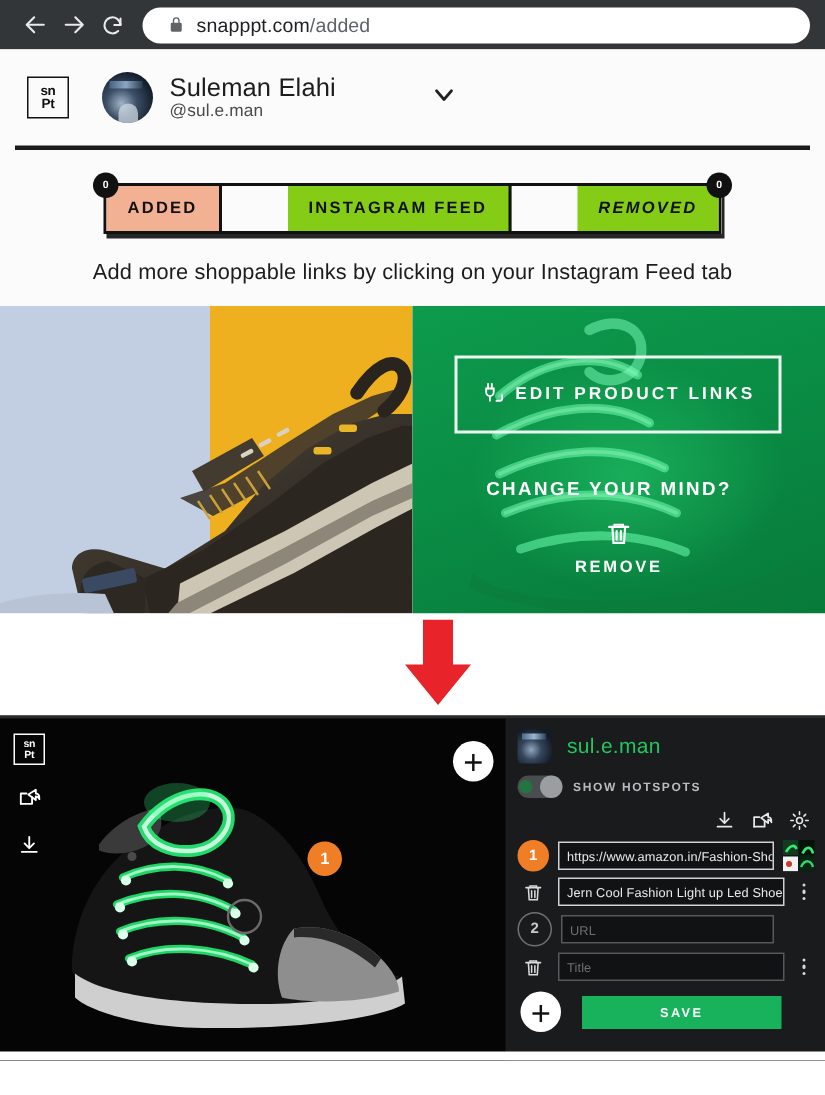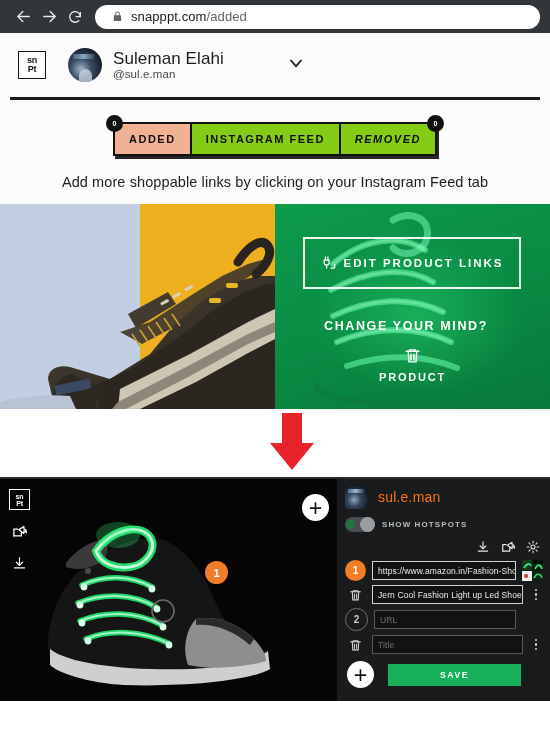--- a/index.html
+++ b/index.html
@@ -64,20 +64,21 @@
   .hr-dark{height:3px;background:#1b1b1b;margin:0 10px;}
 
   
   .tabs-wrap{
     background:#fbfbfb;padding:22px 0 0 0;display:flex;justify-content:center;
     position:relative;
   }
   .tabs{
     display:flex;border:2.5px solid #111;position:relative;
     box-shadow:2px 3px 0 rgba(0,0,0,.85);
+    gap:44px;
   }
   .tab{
     padding:9px 14px;font-size:11px;font-weight:700;letter-spacing:1.5px;
     color:#111;background:#84cc16;cursor:pointer;white-space:nowrap;
     border-right:2.5px solid #111;display:flex;align-items:center;
   }
   .tab:last-child{border-right:none;font-style:italic;}
   .tab.active{background:#f1b192;}
   .badge{
     position:absolute;width:17px;height:17px;border-radius:50%;background:#111;
@@ -164,21 +165,21 @@
   }
   .er-head{display:flex;align-items:center;padding:6px 0 0 8px;height:30px;box-sizing:border-box;}
   .er-avatar{
     width:23px;height:23px;border-radius:3px;flex:0 0 auto;overflow:hidden;position:relative;
     background:radial-gradient(circle at 40% 60%, #8fa6bd 0%, #35465c 35%, #131b27 75%);
   }
   .er-avatar:before{
     content:"";position:absolute;left:3px;top:3px;width:16px;height:4px;
     background:linear-gradient(90deg,#4a6b8a,#9ab8d4,#2e4258);
   }
-  .er-name{font-size:14px;color:#f97316;margin-left:10px;letter-spacing:.2px;}
+  .er-name{font-size:14px;color:#22c55e;margin-left:10px;letter-spacing:.2px;}
   .er-toggle-row{display:flex;align-items:center;padding:4px 0 0 8px;height:26px;box-sizing:border-box;}
   .switch{
     width:30px;height:15px;border-radius:8px;background:#4a4d4f;position:relative;
     flex:0 0 auto;cursor:pointer;
   }
   .switch .knob{
     position:absolute;right:0;top:0;width:15px;height:15px;border-radius:50%;
     background:#9b9ea0;
   }
   .switch .on-dot{
@@ -382,21 +383,21 @@
       <div class="remove-wrap">
         <span>
           <svg width="17" height="19" viewBox="0 0 24 24" fill="none" stroke="#fff" stroke-width="2" stroke-linecap="round">
               <polyline points="3 6 21 6"></polyline>
               <path d="M8 6V4h8v2"></path>
               <path d="M6 6l1 15h10l1-15"></path>
               <line x1="10" y1="10" x2="10" y2="18"></line>
               <line x1="14" y1="10" x2="14" y2="18"></line>
             </svg>
         </span>
-        <div class="remove-lbl">PRODUCT</div>
+        <div class="remove-lbl">REMOVE</div>
       </div>
     </div>
   </div>
 
   <div class="arrow-zone">
     <div class="down-arrow">
       <svg width="44" height="58" viewBox="0 0 44 58">
           <path d="M12 0 H32 V30 H44 L22 57 L0 30 H12 Z" fill="#e8232a"></path>
         </svg>
     </div>

